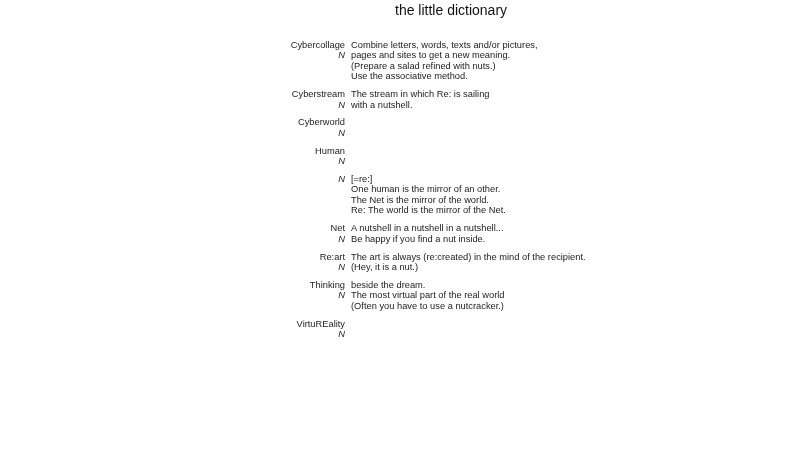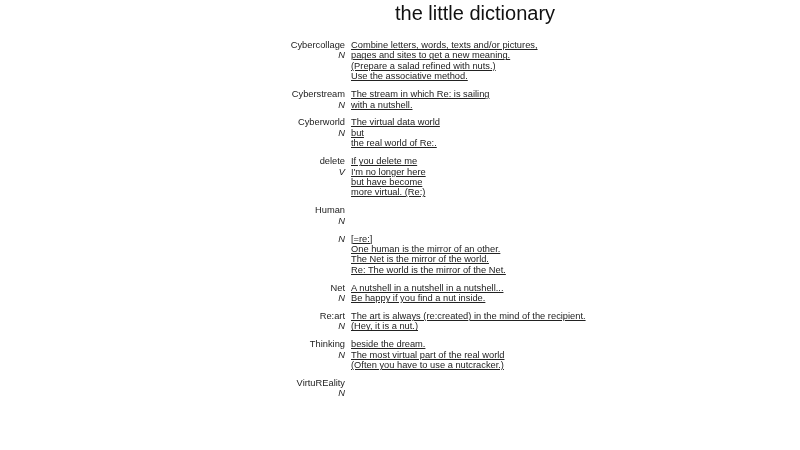--- a/index.html
+++ b/index.html
@@ -1,24 +1,24 @@
 <!DOCTYPE html>
 <html><head>
 <meta charset="utf-8">
 <style>
   html, body { margin:0; padding:0; background:#ffffff; }
   body { width:800px; height:450px; position:relative; overflow:hidden;
          font-family:"Liberation Sans", sans-serif; color:#222; }
-  .title { position:absolute; top:2px; left:395px; font-size:20px; color:#111; white-space:nowrap; }
+  .title { position:absolute; top:2px; left:395px; font-size:14px; color:#111; white-space:nowrap; }
   .list { position:absolute; top:40px; left:0; width:800px; }
   .entry { display:flex; margin-bottom:7.5px; font-size:9.3px; line-height:10.4px; }
   .terms { width:351px; text-align:right; padding-right:6px; box-sizing:border-box; flex-shrink:0; }
   .term, .pos { display:block; white-space:nowrap; }
   .pos { font-style:italic; }
-  .defs { white-space:nowrap;text-decoration:underline; }
+  .defs { white-space:nowrap; }
   .line { display:block; }
 </style>
 </head>
 <body>
 
 <div class="title">the little dictionary</div>
 <div class="list" id="list">
     <div class="entry">
       <div class="terms">
         <span class="term">Cybercollage</span>
@@ -38,37 +38,20 @@
       </div>
       <div class="defs">
         <span class="line">The stream in which Re: is sailing</span>
         <span class="line">with a nutshell.</span>
       </div>
     </div>
     <div class="entry">
       <div class="terms">
         <span class="term">Cyberworld</span>
         <span class="pos">N</span>
-      </div>
-      <div class="defs">
-        <span class="line">The virtual data world</span>
-        <span class="line">but</span>
-        <span class="line">the real world of Re:.</span>
-      </div>
-    </div>
-    <div class="entry">
-      <div class="terms">
-        <span class="term">delete</span>
-        <span class="pos">V</span>
-      </div>
-      <div class="defs">
-        <span class="line">If you delete me</span>
-        <span class="line">I'm no longer here</span>
-        <span class="line">but have become</span>
-        <span class="line">more virtual. (Re:)</span>
       </div>
     </div>
     <div class="entry">
       <div class="terms">
         <span class="term">Human</span>
         <span class="pos">N</span>
       </div>
     </div>
     <div class="entry">
       <div class="terms">

